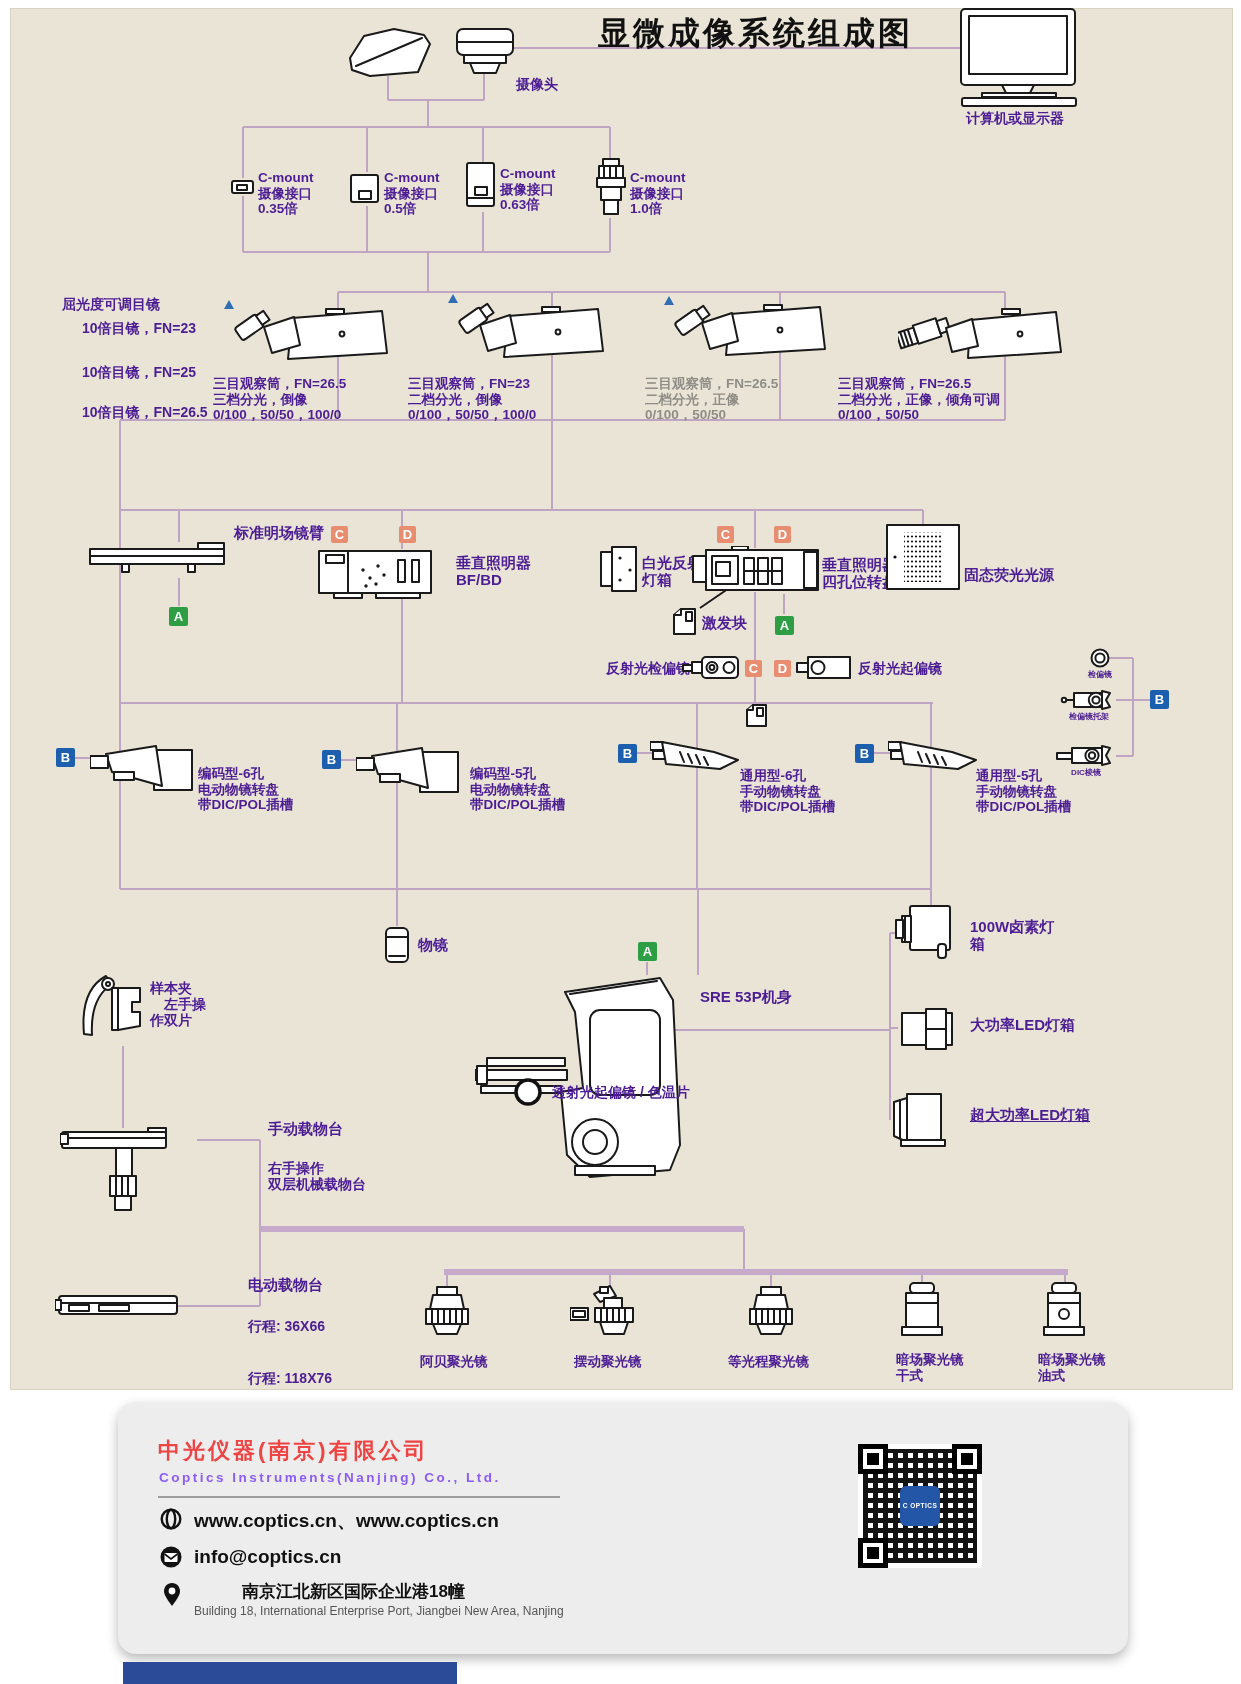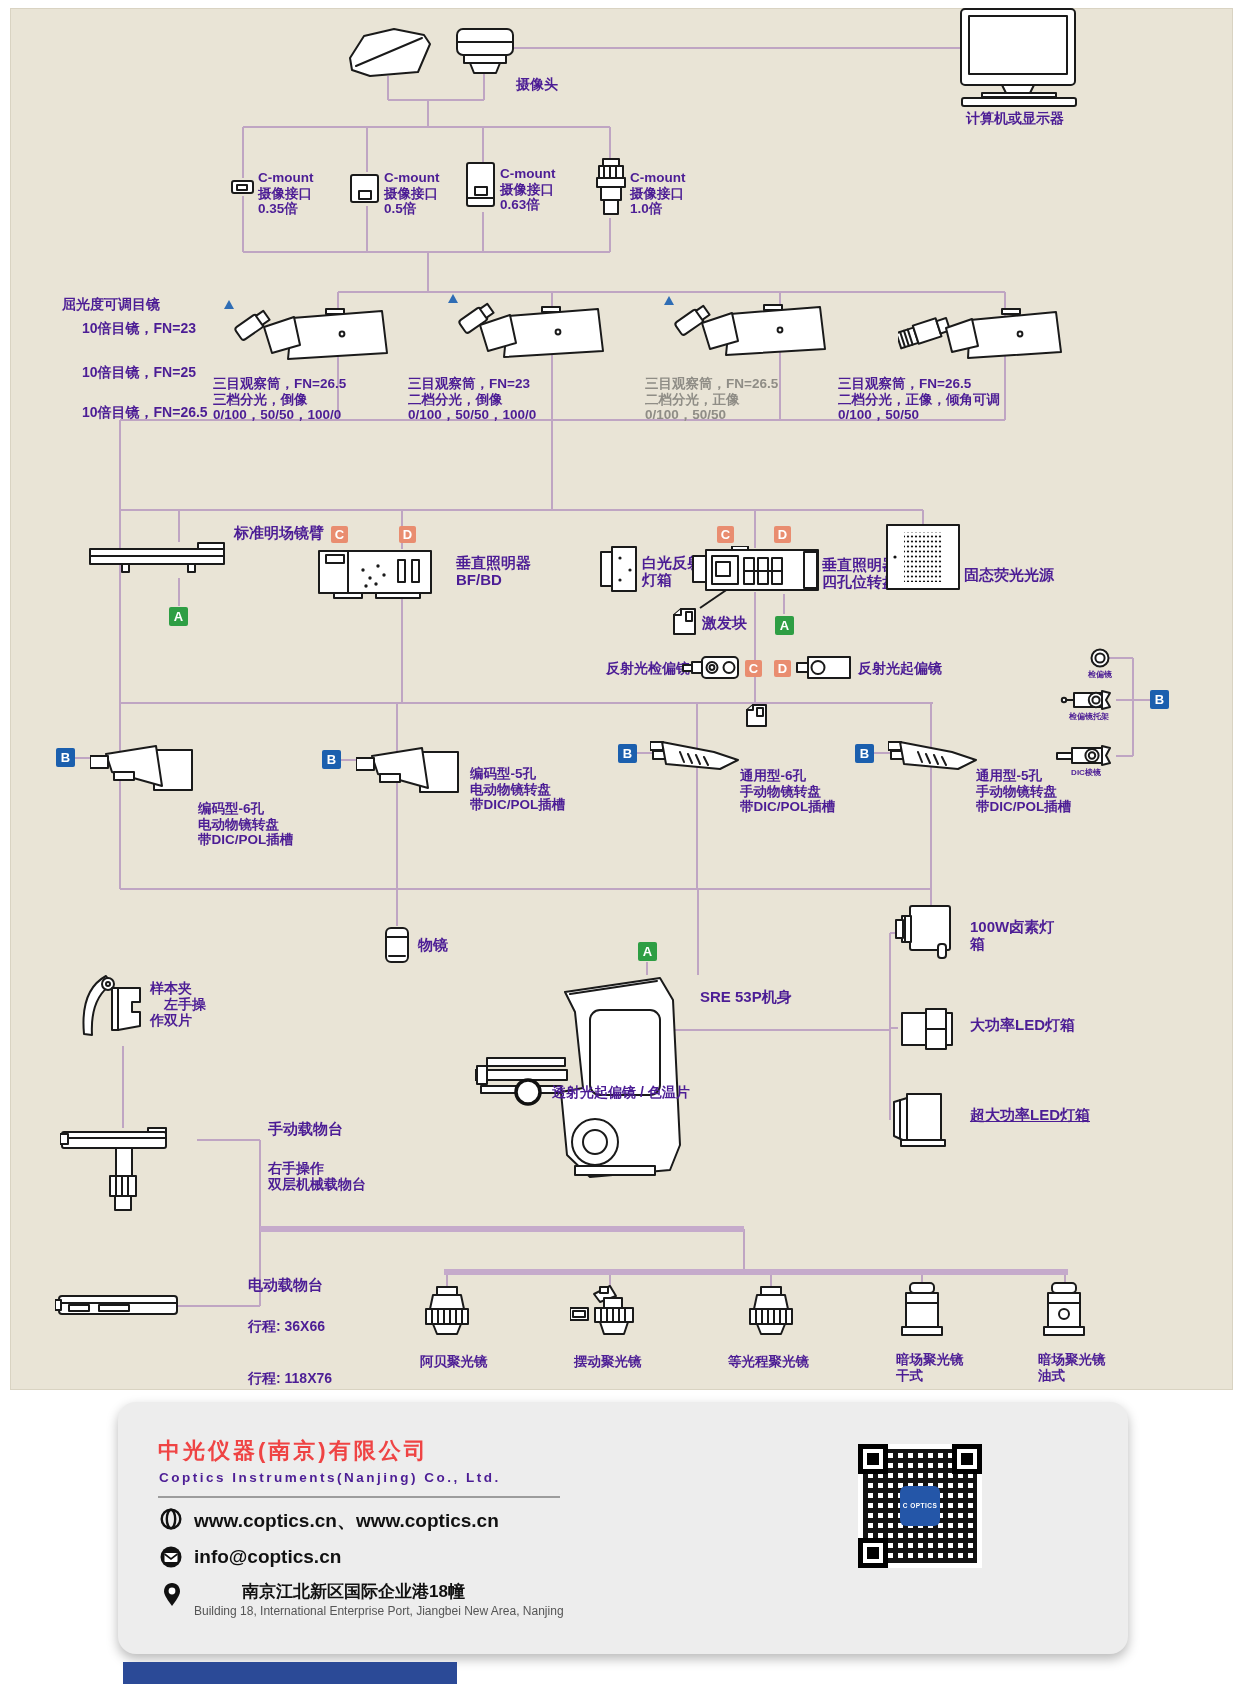--- a/index.html
+++ b/index.html
@@ -20,21 +20,21 @@
   .bA{background:#2e9e44;}
   .bB{background:#1b5fae;}
   .bC{background:#e98d70;}
   .title{position:absolute;font-size:32px;font-weight:800;letter-spacing:3px;color:#111;}
   .tri{position:absolute;width:0;height:0;border-left:5.5px solid transparent;
        border-right:5.5px solid transparent;border-bottom:9px solid #2f6db5;}
   
   #card{position:absolute;left:118px;top:1402px;width:1010px;height:252px;background:#ededed;
         border-radius:18px;box-shadow:0 5px 12px rgba(0,0,0,.28);}
   .fcn{position:absolute;font-size:22px;font-weight:800;letter-spacing:3px;color:#ef4444;}
-  .fen{position:absolute;font-size:13.5px;font-weight:700;letter-spacing:2.5px;color:#4c1d95;}
+  .fen{position:absolute;font-size:13.5px;font-weight:700;letter-spacing:2.5px;color:#8b5cf6;}
   .frow{position:absolute;font-size:19px;font-weight:600;color:#111;white-space:nowrap;}
   .fsub{position:absolute;font-size:12px;font-weight:400;color:#555;white-space:nowrap;}
   #divider{position:absolute;left:158px;top:1496px;width:402px;height:2px;background:#9c9c9c;}
   #qr{position:absolute;left:858px;top:1444px;width:124px;height:124px;background:#fff;}
   .qrnoise{position:absolute;left:5px;top:5px;right:5px;bottom:5px;opacity:.92;
      background-image:repeating-linear-gradient(0deg,#000 0 5px,transparent 5px 10px),
                       repeating-linear-gradient(90deg,#000 0 5px,#fff 5px 10px);}
   .finder{position:absolute;width:30px;height:30px;background:#fff;border:5px solid #000;box-sizing:border-box;}
   .finder::after{content:"";position:absolute;left:4px;top:4px;width:12px;height:12px;background:#000;}
   #qrchip{position:absolute;left:42px;top:42px;width:40px;height:40px;background:#2456a8;border-radius:6px;
@@ -67,20 +67,21 @@
       <path d="M744 1229 V1272 M447 1272 V1288 M610 1272 V1290 M771 1272 V1288 M922 1272 V1286 M1065 1272 V1286"></path>
     </g>
     <g fill="none" stroke="#c5aacb" stroke-width="6">
       <path d="M260 1229 H744 M444 1272 H1068"></path>
     </g>
     <g fill="none" stroke="#1a1a1a" stroke-width="2">
       <path d="M700 608 L738 582"></path>
     </g>
   </svg>
 
+  <div class="title" style="left:598px;top:12px;">显微成像系统组成图</div>
 
   <svg class="abs ic" style="left:344px;top:26px;" width="92" height="54">
     <g>
         <polygon points="6,32 20,10 50,3 80,9 86,18 74,46 26,50 8,44"></polygon>
         <line x1="12" y1="40" x2="78" y2="12"></line>
       </g>
   </svg>
   <svg class="abs ic" style="left:456px;top:28px;" width="60" height="48">
     <g>
         <rect x="1" y="1" width="56" height="26" rx="6"></rect>
@@ -406,21 +407,21 @@
 
   <div class="badge bB" style="left:56px;top:748px;">B</div>
   <svg class="abs ic" style="left:90px;top:742px;" width="106" height="54">
     <g>
         <rect x="64" y="8" width="38" height="40"></rect>
         <polygon points="16,12 66,4 72,44 22,30"></polygon>
         <rect x="0" y="14" width="18" height="12"></rect>
         <rect x="24" y="30" width="20" height="8"></rect>
       </g>
   </svg>
-  <div class="t" style="left:198px;top:766px;margin-top:35px;">
+  <div class="t" style="left:198px;top:766px;">
     <div>编码型-6孔</div>
     <div>电动物镜转盘</div>
     <div>带DIC/POL插槽</div>
   </div>
 
   <div class="badge bB" style="left:322px;top:750px;">B</div>
   <svg class="abs ic" style="left:356px;top:744px;" width="106" height="54">
     <g>
         <rect x="64" y="8" width="38" height="40"></rect>
         <polygon points="16,12 66,4 72,44 22,30"></polygon>

